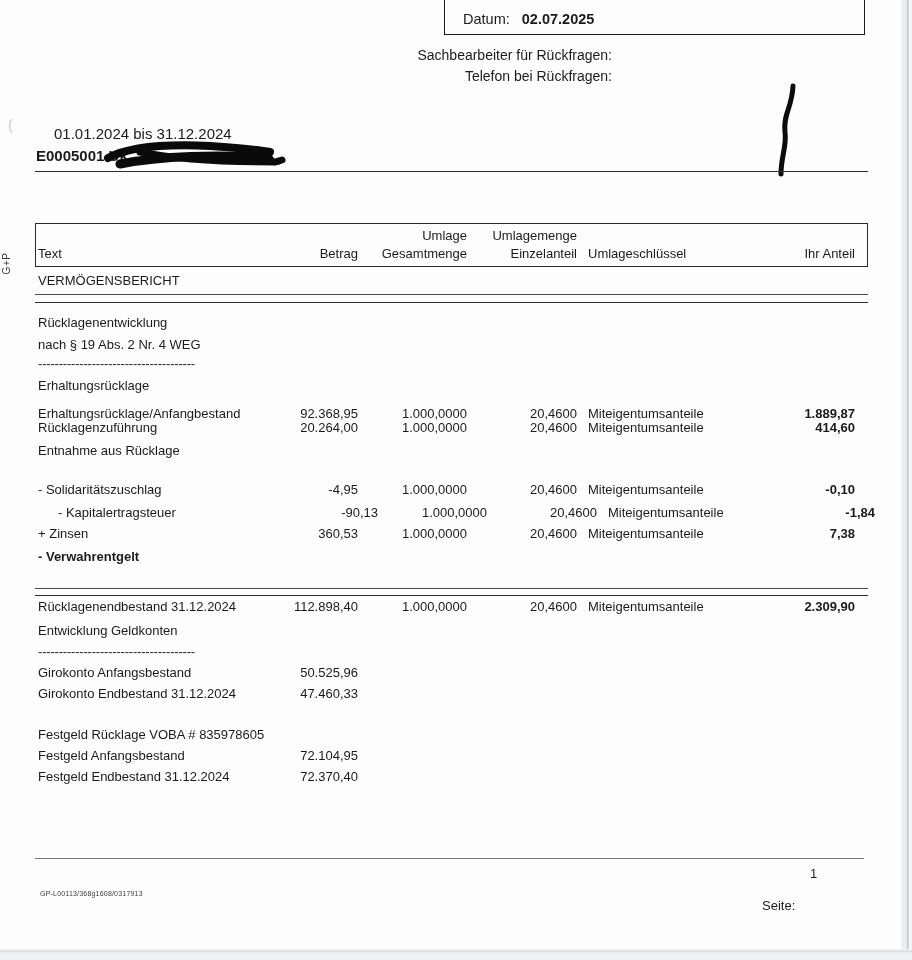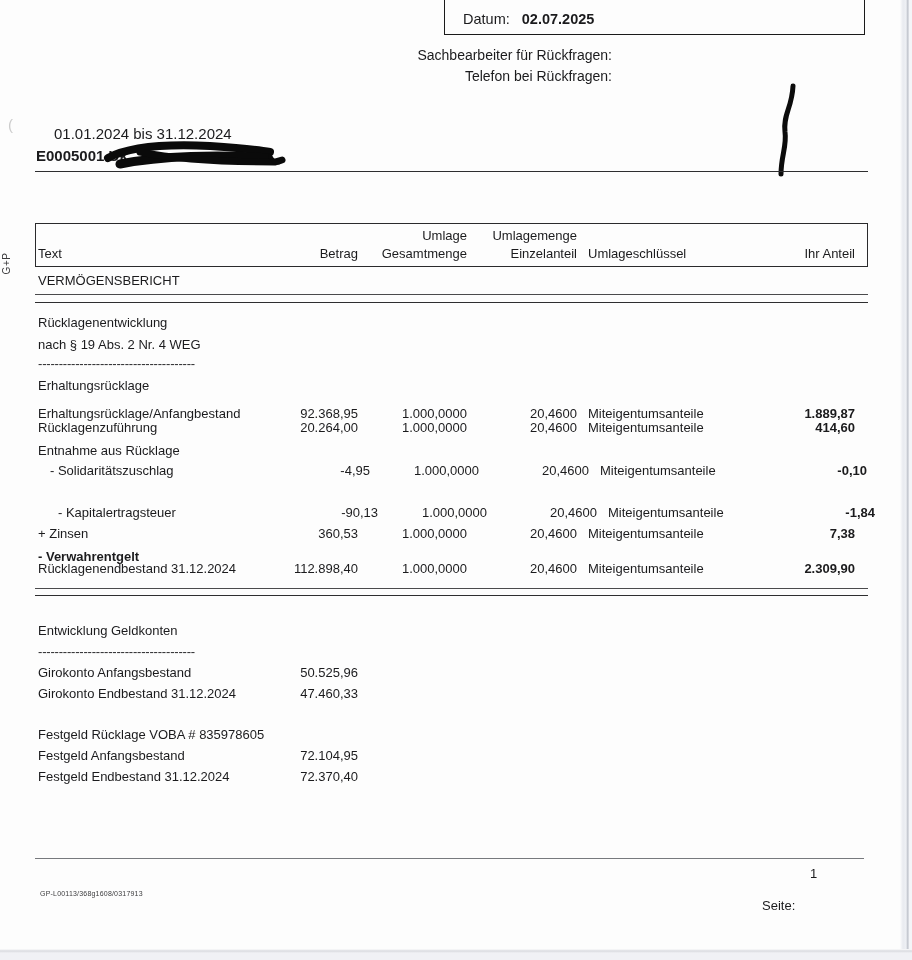--- a/index.html
+++ b/index.html
@@ -140,21 +140,21 @@
   <span class="c-gesamt">1.000,0000</span>
   <span class="c-einzel">20,4600</span>
   <span class="c-schluessel">Miteigentumsanteile</span>
   <span class="c-anteil">414,60</span>
 </div>
 
 <div class="row" style="top:443px;">
     <span class="c-text">Entnahme aus Rücklage</span>
   </div>
 
-<div class="row" style="top:463px;margin-left:12px;">
+<div class="row" style="top:482px;">
   <span class="c-text">- Solidaritätszuschlag</span>
   <span class="c-betrag">-4,95</span>
   <span class="c-gesamt">1.000,0000</span>
   <span class="c-einzel">20,4600</span>
   <span class="c-schluessel">Miteigentumsanteile</span>
   <span class="c-anteil">-0,10</span>
 </div>
 
 <div class="row" style="top:505px;margin-left:20px;">
   <span class="c-text">- Kapitalertragsteuer</span>
@@ -171,21 +171,21 @@
   <span class="c-gesamt">1.000,0000</span>
   <span class="c-einzel">20,4600</span>
   <span class="c-schluessel">Miteigentumsanteile</span>
   <span class="c-anteil">7,38</span>
 </div>
 
 <div class="row" style="top:549px;font-weight:bold;">
     <span class="c-text">- Verwahrentgelt</span>
   </div>
 
-<div class="row" style="top:561px;">
+<div class="row" style="top:599px;">
   <span class="c-text">Rücklagenendbestand 31.12.2024</span>
   <span class="c-betrag">112.898,40</span>
   <span class="c-gesamt">1.000,0000</span>
   <span class="c-einzel">20,4600</span>
   <span class="c-schluessel">Miteigentumsanteile</span>
   <span class="c-anteil">2.309,90</span>
 </div>
 
 <div class="hline-thin" style="left:35px;top:588px;width:833px;"></div>
 <div class="hline" style="left:35px;top:595px;width:833px;"></div>

